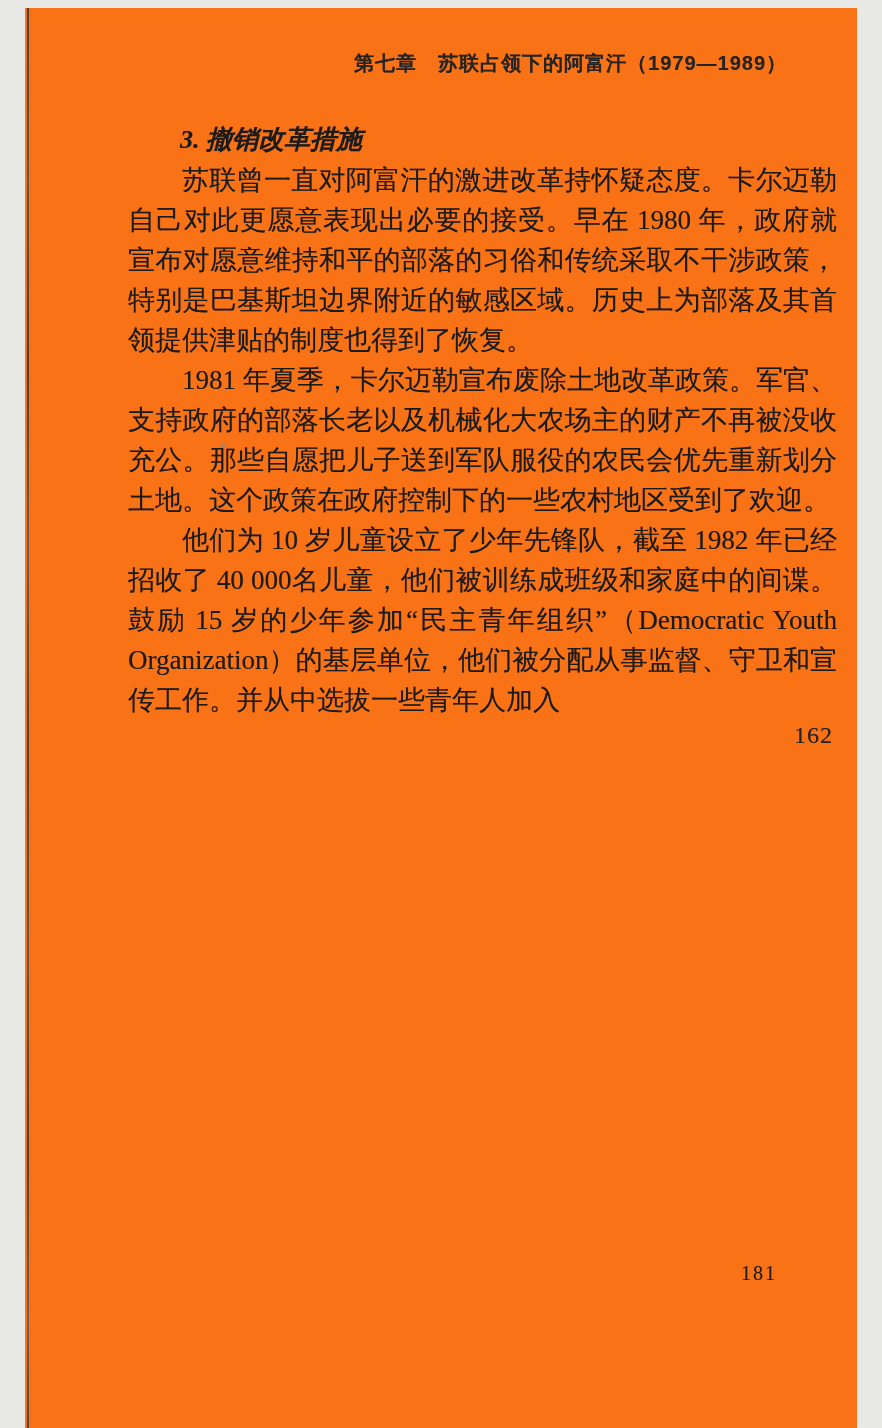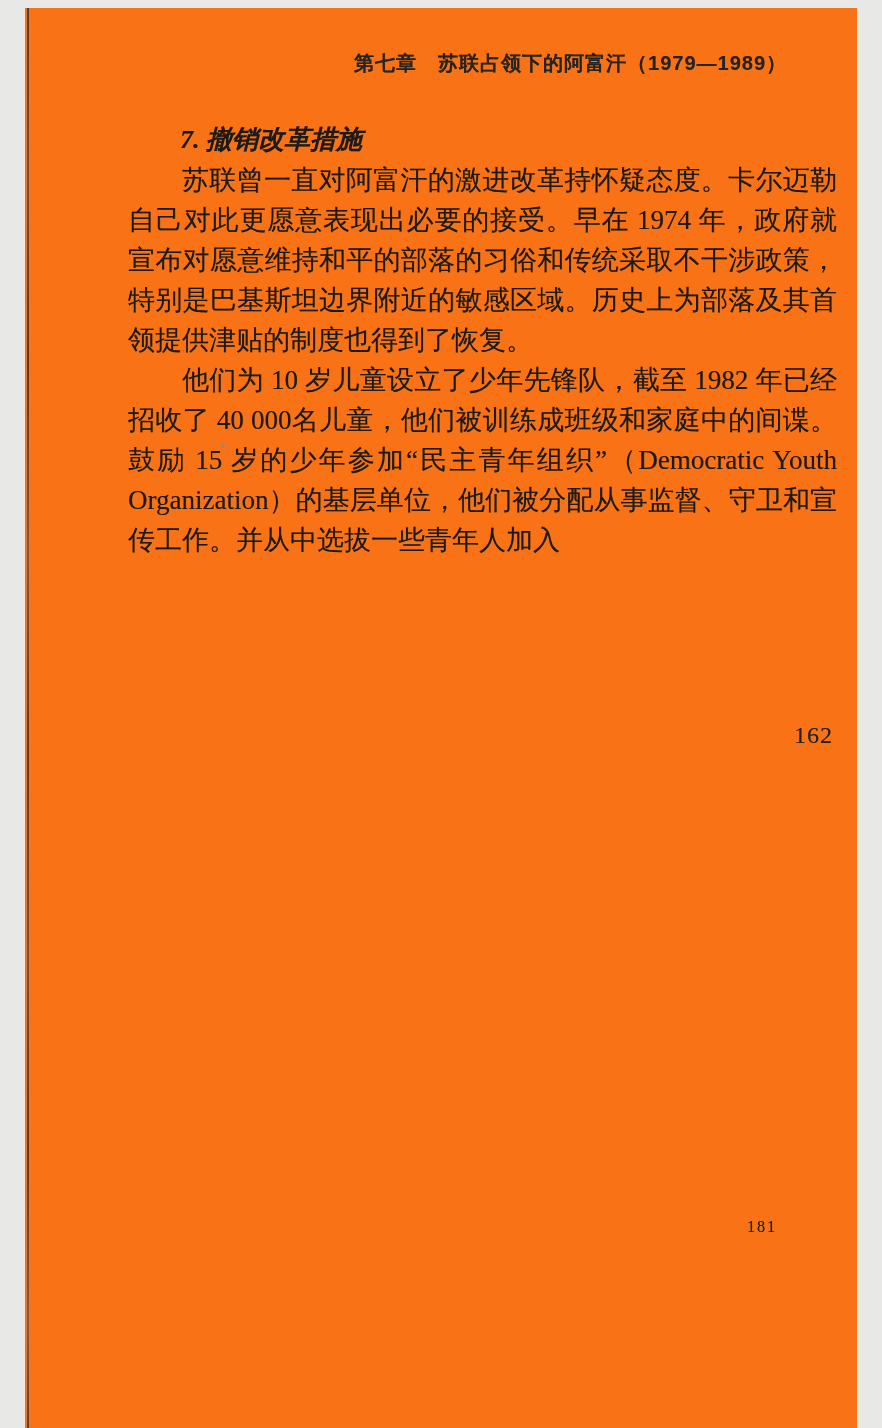--- a/index.html
+++ b/index.html
@@ -68,40 +68,41 @@
   }
   .margin-note {
     position: absolute;
     top: 714px; right: 24px;
     font-size: 24px;
     letter-spacing: 1px;
     color: #222;
   }
   .page-number {
     position: absolute;
-    top: 1210px; right: 80px;
-    font-size: 16px;
+    top: 1254px; right: 80px;
+    font-size: 20px;
     letter-spacing: 2px;
     color: #1e1e1e;
   }
 </style>
 </head>
 <body>
 
 <div class="page">
 
   <div class="scan-edge"></div>
   <div class="scan-bottom"></div>
   <div class="ink-speck"></div>
 
   <div class="running-header">第七章　苏联占领下的阿富汗（1979—1989）</div>
 
   <div class="text-block">
-    <p class="section-heading">7. 撤销改革措施</p>
-    <p class="para-indent">苏联曾一直对阿富汗的激进改革持怀疑态度。卡尔迈勒自己对此更愿意表现出必要的接受。早在 1974 年，政府就宣布对愿意维持和平的部落的习俗和传统采取不干涉政策，特别是巴基斯坦边界附近的敏感区域。历史上为部落及其首领提供津贴的制度也得到了恢复。</p>
+    <p class="section-heading">3. 撤销改革措施</p>
+    <p class="para-indent">苏联曾一直对阿富汗的激进改革持怀疑态度。卡尔迈勒自己对此更愿意表现出必要的接受。早在 1980 年，政府就宣布对愿意维持和平的部落的习俗和传统采取不干涉政策，特别是巴基斯坦边界附近的敏感区域。历史上为部落及其首领提供津贴的制度也得到了恢复。</p>
+    <p class="para-indent">1981 年夏季，卡尔迈勒宣布废除土地改革政策。军官、支持政府的部落长老以及机械化大农场主的财产不再被没收充公。那些自愿把儿子送到军队服役的农民会优先重新划分土地。这个政策在政府控制下的一些农村地区受到了欢迎。</p>
     <p class="para-indent">他们为 10 岁儿童设立了少年先锋队，截至 1982 年已经招收了 40 000名儿童，他们被训练成班级和家庭中的间谍。鼓励 15 岁的少年参加“民主青年组织”（Democratic Youth Organization）的基层单位，他们被分配从事监督、守卫和宣传工作。并从中选拔一些青年人加入</p>
   </div>
 
   <div class="margin-note">162</div>
 
   <div class="page-number">181</div>
 
 </div>
 
 </body></html>

